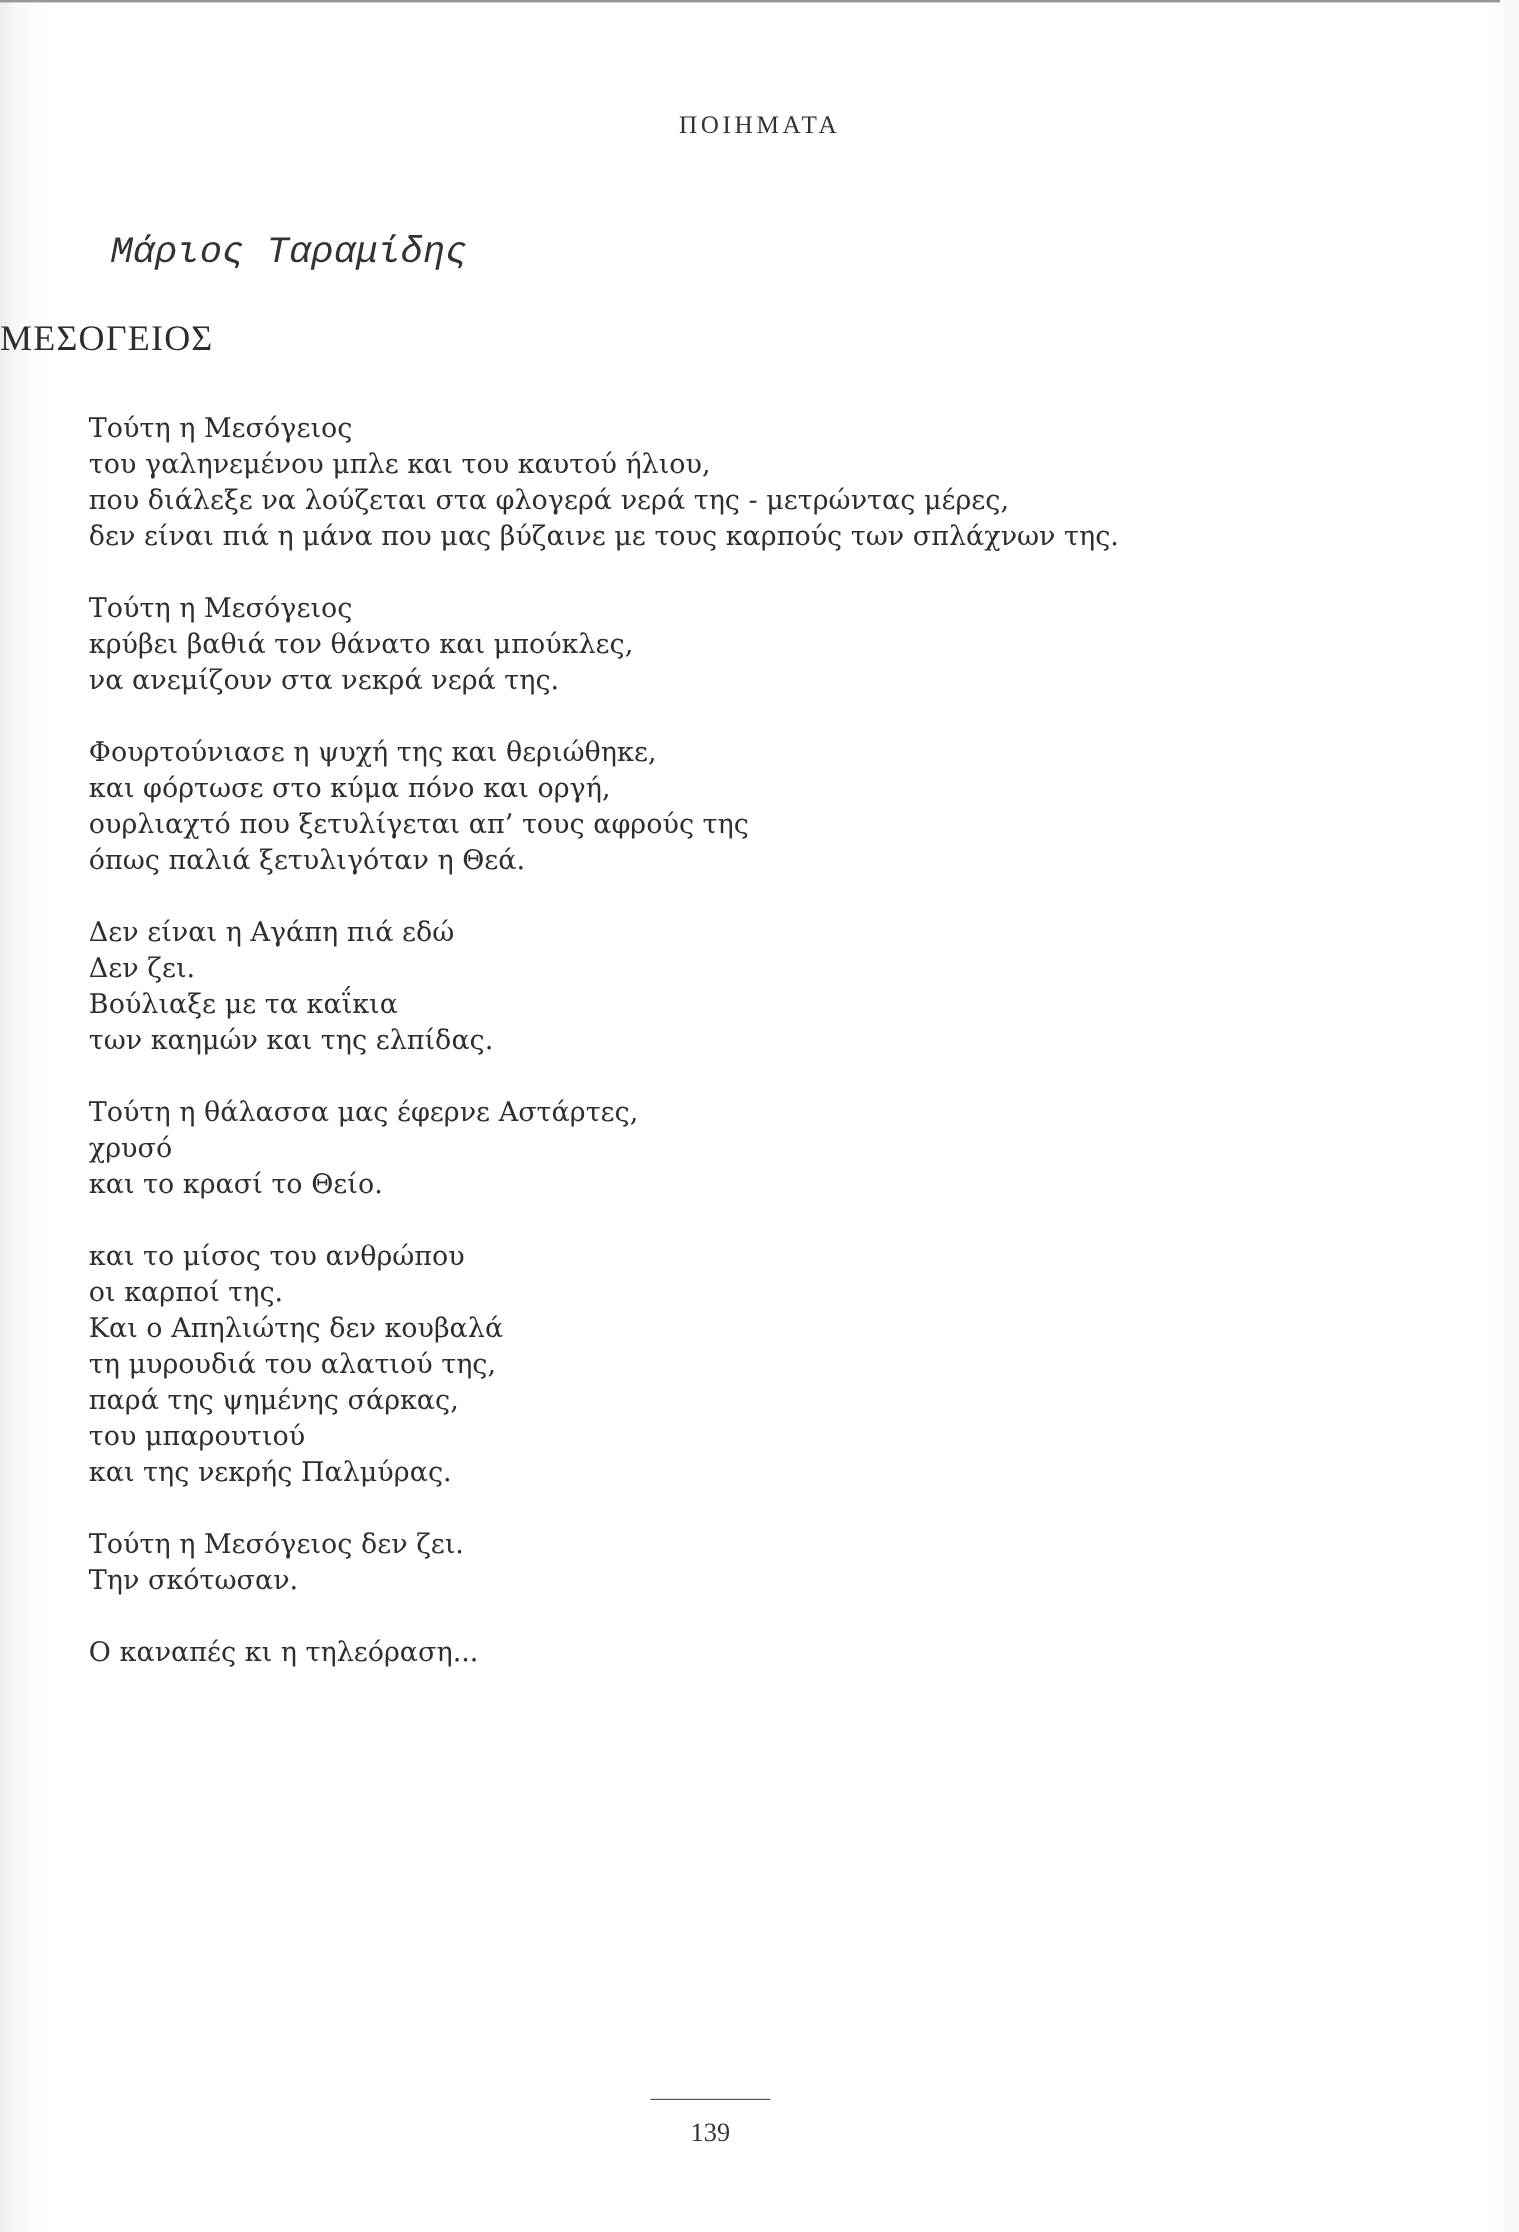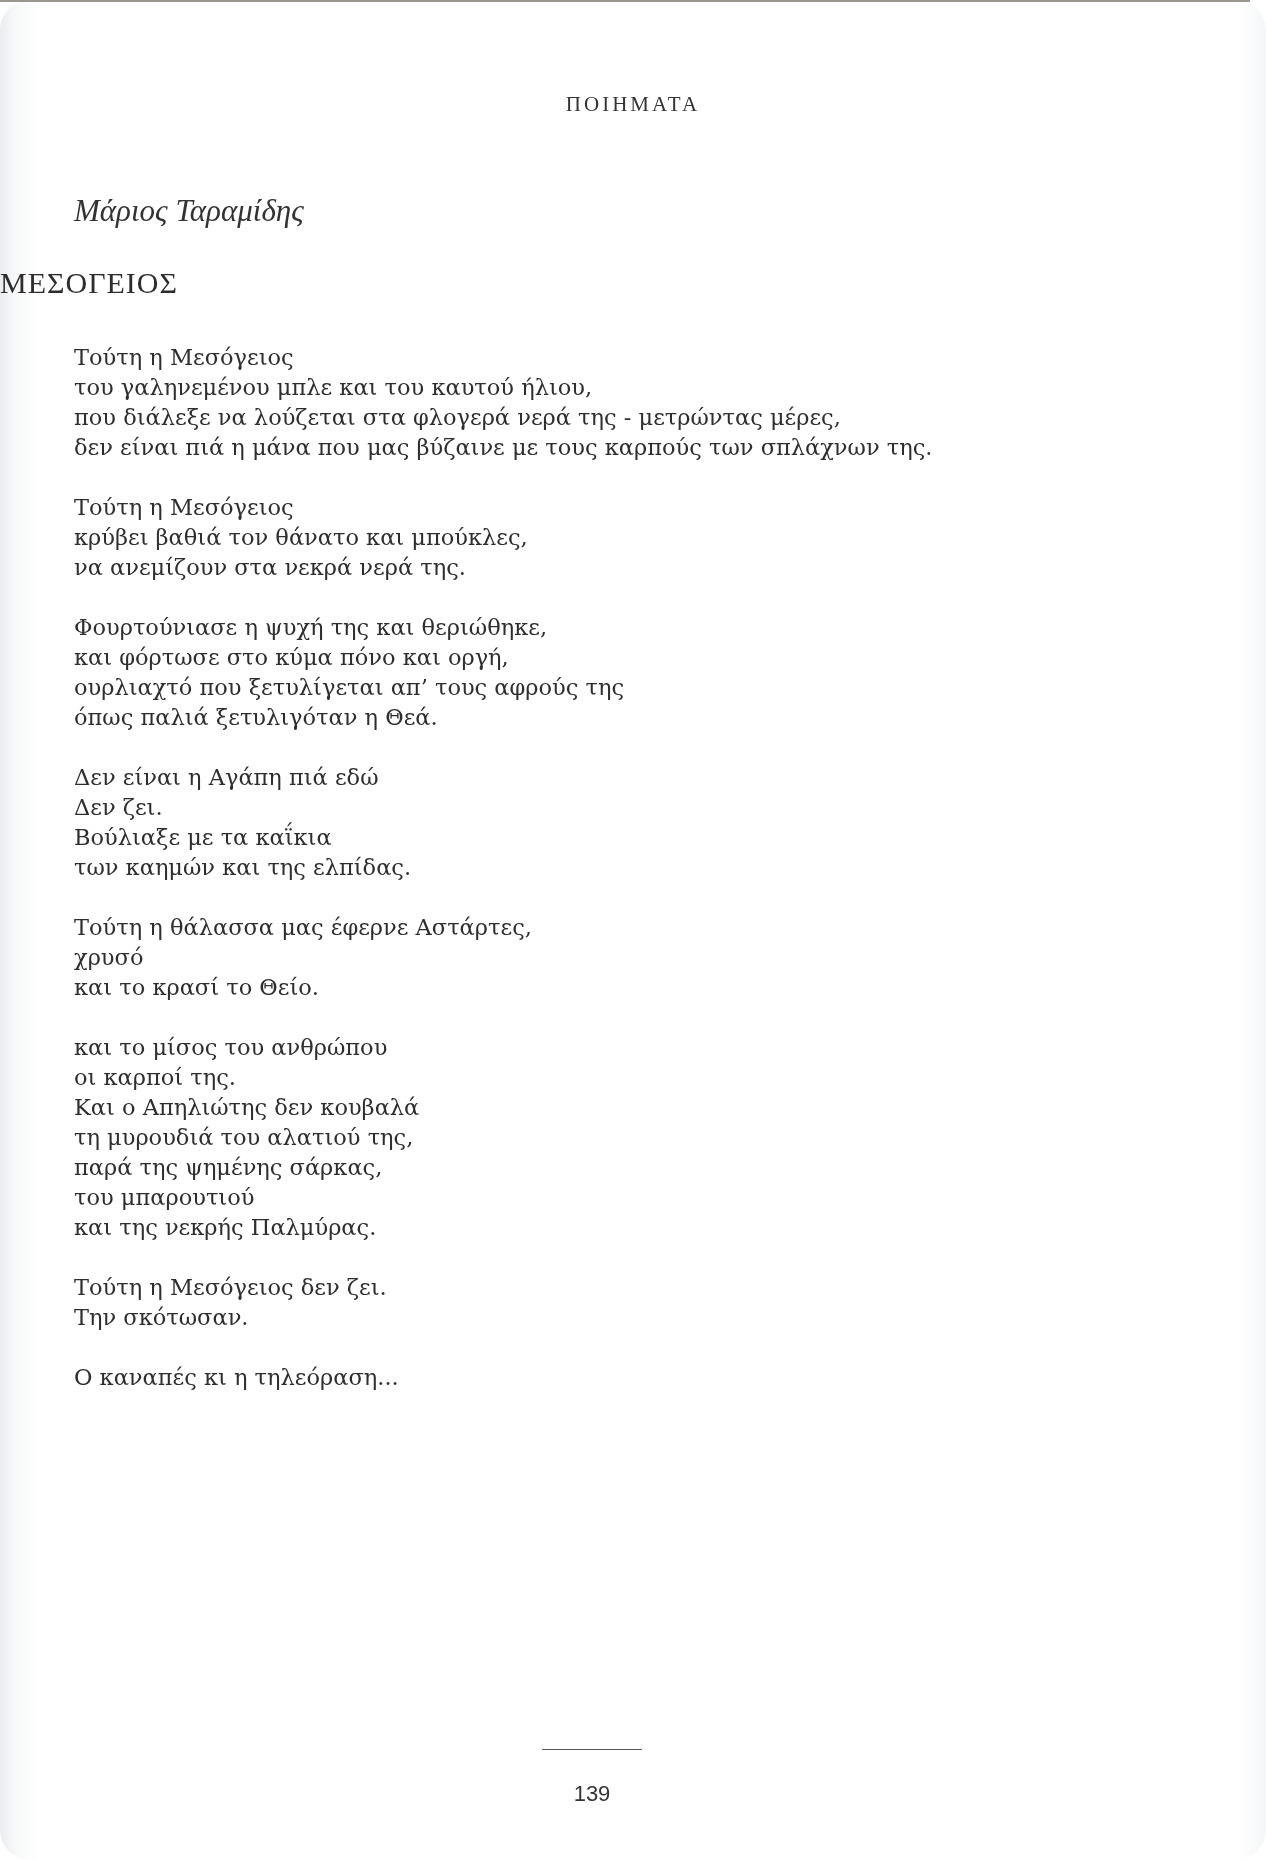--- a/index.html
+++ b/index.html
@@ -14,21 +14,20 @@
       overflow: hidden;
       font-family: "DejaVu Serif", "Liberation Serif", serif;
       color: #2a2a2a;
     }
     .page {
       position: absolute;
       left: 0; top: 0;
       width: 1266px;
       height: 1860px;
       background: linear-gradient(to right, #e9edf0 0px, #f7f8f9 14px, #ffffff 40px, #ffffff 1240px, #f4f6f7 1266px);
-      border-radius: 30px;
     }
     .top-edge {
       position: absolute;
       left: 0; top: 0;
       width: 1250px;
       height: 2px;
       background: #9a9690;
     }
     .running-head {
       position: absolute;
@@ -37,22 +36,22 @@
       width: 1266px;
       text-align: center;
       font-family: "Liberation Serif", serif;
       font-size: 21px;
       letter-spacing: 3px;
       color: #333;
     }
     .author {
       position: absolute;
       top: 193px;
-      left: 74px;
-      font-family: Liberation Serif, serif;
+      left: 92px;
+      font-family: Liberation Mono, monospace;
       font-style: italic;
       font-size: 31px;
       color: #333;
       text-align: center;
     }
     .poem-title {
       position: absolute;
       top: 266px;
       left: 0;
       width: 1266px;
@@ -86,24 +85,23 @@
       width: 100px;
       height: 1px;
       background: #555;
     }
     .page-number {
       position: absolute;
       top: 1764px;
       left: 0;
       width: 1184px;
       text-align: center;
-      font-family: Liberation Sans, sans-serif;
+      font-family: Liberation Serif, serif;
       font-size: 22px;
       color: #333;
-      margin-top: 17px;
     }
   </style>
 </head>
 <body>
 
 <div class="page">
   <div class="top-edge"></div>
 
   <div class="running-head">ΠΟΙΗΜΑΤΑ</div>
 

